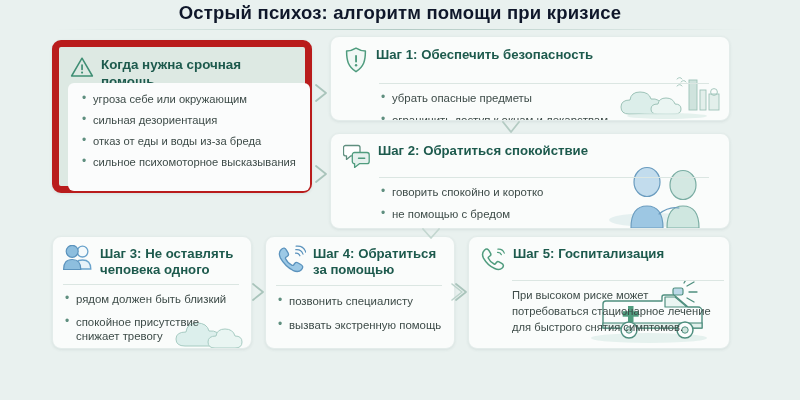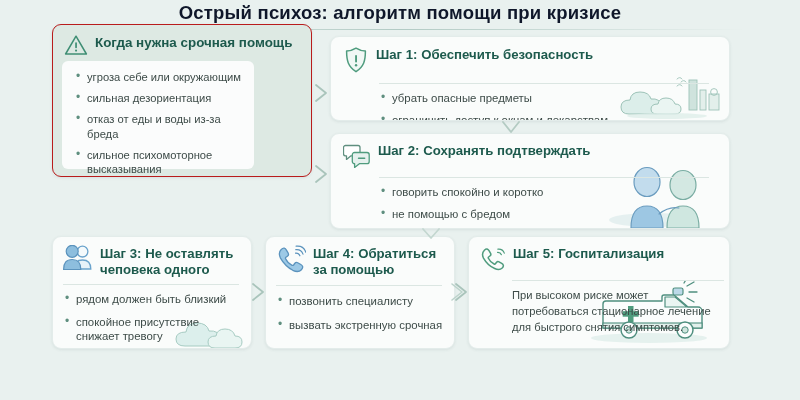--- a/index.html
+++ b/index.html
@@ -45,28 +45,28 @@
   }
   ul.blist li:last-child { margin-bottom: 0; }
   ul.blist li::before {
     content: "•";
     position: absolute; left: 2px; top: -1px;
     color: #5f8f7f; font-size: 12px;
   }
 
   
   #warn-panel {
-    left: 52px; top: 24px; width: 260px; height: 153px;
+    left: 52px; top: 40px; width: 260px; height: 153px;
     background: #dde9e3;
-    border: 1px solid #b91c1c;
+    border: 7px solid #b91c1c;
   }
   #warn-head { padding: 9px 11px 0 11px; }
   #warn-head .hd-txt { font-size: 13.4px; }
   #warn-listbox {
-    position: absolute; left: 9px; top: 36px; width: 192px; height: 108px;
+    position: absolute; left: 9px; top: 36px; width: 242px; height: 108px;
     background: #fbfcfc; border-radius: 6px;
     padding: 9px 10px 0 12px;
   }
   #warn-listbox ul.blist li { margin-bottom: 6.5px; font-size: 11.2px; }
 
   
   #step1 {
     left: 330px; top: 36px; width: 400px; height: 85px;
     background: #fafcfb;
     border: 1px solid #e3ecea;
@@ -210,21 +210,21 @@
     </div>
     <div class="inner">
       <div class="hd-row">
         <span class="ico">
           <svg width="28" height="26" viewBox="0 0 28 26">
             <path d="M2.5 3.5 h12.5 a2 2 0 0 1 2 2 v6.3 a2 2 0 0 1 -2 2 H8 l-4.5 3.6 v-3.6 h-1 a2 2 0 0 1 -2 -2 V5.5 a2 2 0 0 1 2 -2 Z" fill="#ffffff" stroke="#5f8f7f" stroke-width="1.3" stroke-linejoin="round"></path>
             <path d="M11.5 10.5 h12.5 a2.2 2.2 0 0 1 2.2 2.2 v6.8 a2.2 2.2 0 0 1 -2.2 2.2 h-7.6 l-4.8 3.8 v-3.8 h-.1 a2.2 2.2 0 0 1 -2.2 -2.2 v-6.8 a2.2 2.2 0 0 1 2.2 -2.2 Z" fill="#e6f1ee" stroke="#4f9c7e" stroke-width="1.3" stroke-linejoin="round"></path>
             <rect x="14.8" y="15.4" width="7.6" height="1.5" rx=".7" fill="#4f9c7e"></rect>
           </svg>
         </span>
-        <span class="hd-txt">Шаг 2: Сохранять подтверждать</span>
+        <span class="hd-txt">Шаг 2: Обратиться спокойствие</span>
       </div>
       <div class="divider"></div>
       <ul class="blist">
         <li>говорить спокойно и коротко</li>
         <li>не помощью с бредом</li>
         <li>не подтверждать бредовые идеи</li>
       </ul>
     </div>
   </div>
 
@@ -264,21 +264,21 @@
             <path d="M19.5 8.2 q3.2-.3 4.4 2.6" fill="none" stroke="#5b93bd" stroke-width="1.2" stroke-linecap="round"></path>
             <path d="M19.8 4.6 q5.4-.6 7.2 4.5" fill="none" stroke="#5b93bd" stroke-width="1.2" stroke-linecap="round"></path>
             <path d="M20.1 1.2 q7.4-.9 9.8 6.2" fill="none" stroke="#5b93bd" stroke-width="1.2" stroke-linecap="round"></path>
           </svg>
         </span>
         <span class="hd-txt">Шаг 4: Обратиться за помощью</span>
       </div>
       <div class="divider"></div>
       <ul class="blist">
         <li>позвонить специалисту</li>
-        <li>вызвать экстренную срочная</li>
+        <li>вызвать экстренную помощь</li>
       </ul>
     </div>
   </div>
 
   <div class="panel panel-shadow" id="step5">
     <div class="art" style="right:4px; bottom:2px; width:138px; height:66px;">
       <svg width="138" height="66" viewBox="0 0 138 66">
         <ellipse cx="62" cy="58" rx="58" ry="5" fill="#e0eeeb" opacity=".85"></ellipse>
         <path d="M16 48 V24 a3 3 0 0 1 3-3 h56 v-4 a2 2 0 0 1 2-2 h10 l14 12 h10 a4 4 0 0 1 4 4 v17 Z" fill="#fbfdfd" stroke="#4f8f7f" stroke-width="1.4" stroke-linejoin="round"></path>
         <rect x="16" y="43" width="99" height="5" fill="#e2f0ec" stroke="#4f8f7f" stroke-width="1.1"></rect>

